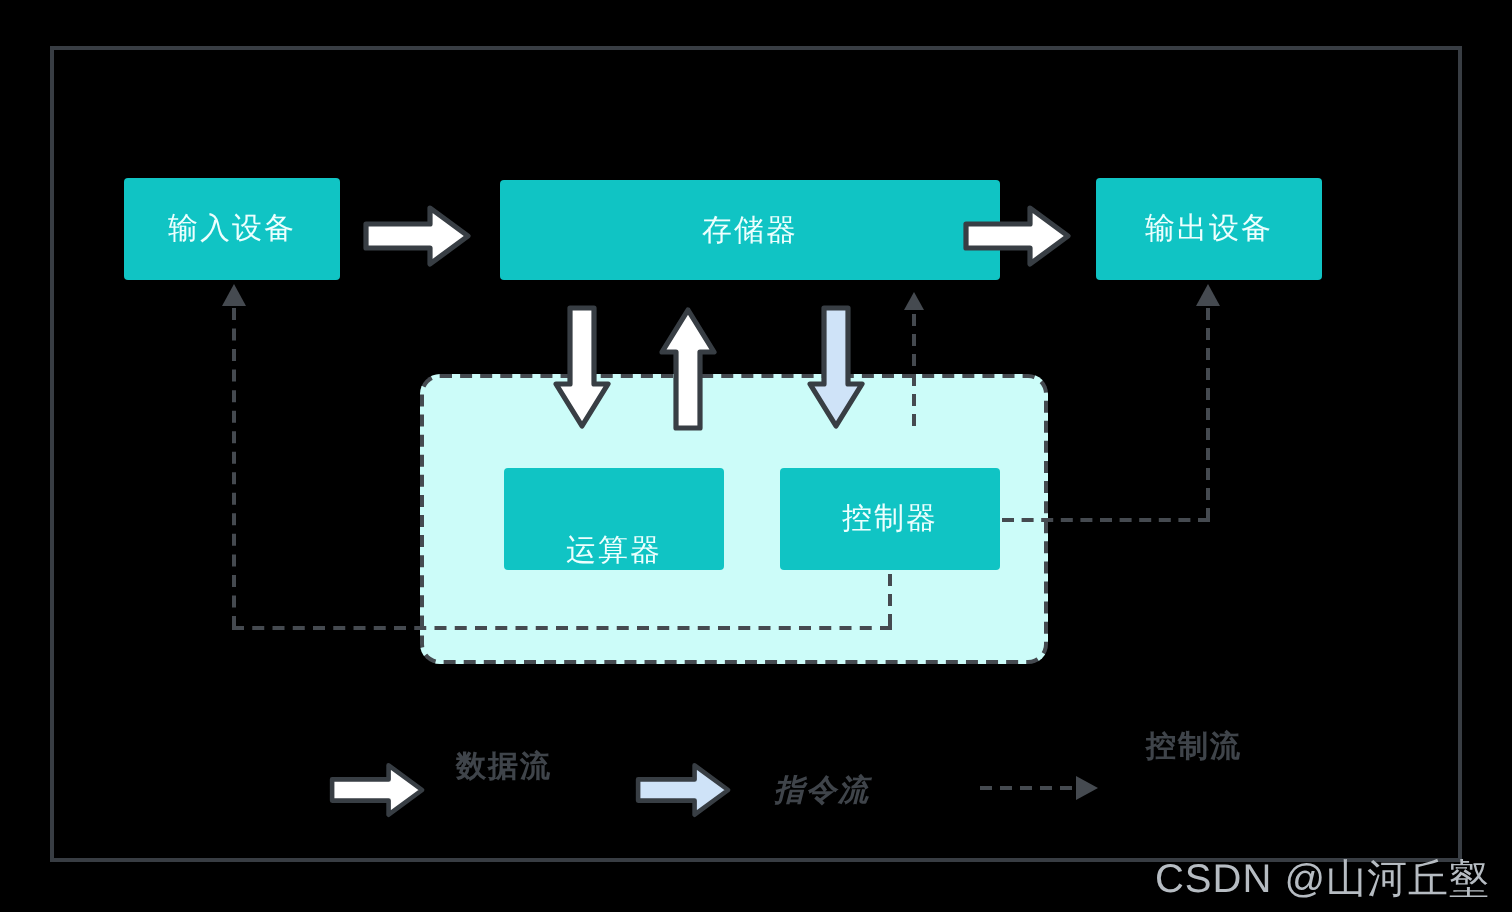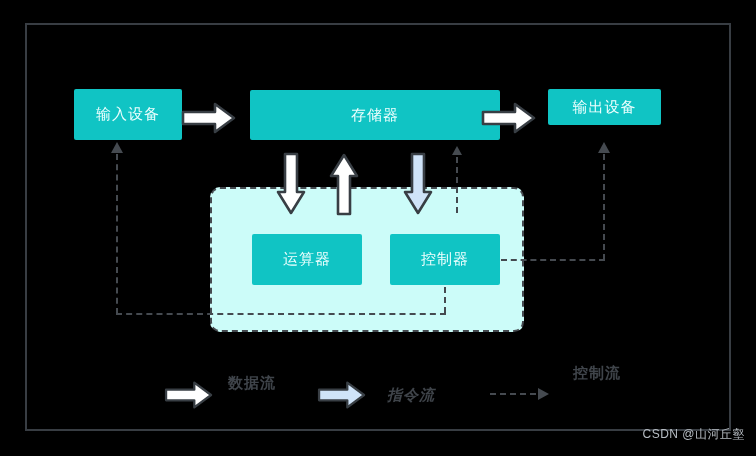--- a/index.html
+++ b/index.html
@@ -5,24 +5,24 @@
   html,body{margin:0;padding:0;background:#000;}
   body{font-family:"Liberation Sans","DejaVu Sans",sans-serif;}
   .stage{position:relative;width:756px;height:456px;background:#000;overflow:hidden;}
 
   .frame{position:absolute;left:25px;top:23px;width:706px;height:408px;
          border:2px solid var(--frame-gray,#383D43);box-sizing:border-box;}
 
   .node{position:absolute;background:var(--node-fill,#10C4C4);color:var(--node-text,#EDFFFE);
         display:flex;align-items:center;justify-content:center;
         font-size:15px;letter-spacing:1px;border-radius:2px;}
-  .node-input {left:74px;  top:89px; width:108px; height:51px;}
+  .node-input {left:62px;  top:89px; width:108px; height:51px;}
   .node-memory{left:250px; top:90px; width:250px; height:50px;}
-  .node-output{left:548px; top:89px; width:113px; height:36px;}
-  .node-alu   {left:252px; top:234px;width:110px; height:51px;}
+  .node-output{left:548px; top:89px; width:113px; height:51px;}
+  .node-alu   {left:252px; top:234px;width:110px; height:51px;align-items:flex-end;}
   .node-cu    {left:390px; top:234px;width:110px; height:51px;}
 
   .cpu-box{position:absolute;left:210px;top:187px;width:314px;height:145px;
            background:var(--cpu-fill,#CCFCF9);border:2px dashed var(--line-gray,#454A50);
            border-radius:10px;box-sizing:border-box;}
 
   .svg-arrow{position:absolute;display:block;}
   .fill-data {fill:var(--data-arrow-fill,#fff);stroke:var(--arrow-stroke,#383E44);stroke-width:2.6;stroke-linejoin:round;}
   .fill-instr{fill:var(--instruction-arrow-fill,#CFE3F8);stroke:var(--arrow-stroke,#383E44);stroke-width:2.6;stroke-linejoin:round;}
 
@@ -32,21 +32,21 @@
            border-left:6px solid transparent;border-right:6px solid transparent;
            border-bottom:11px solid var(--line-gray,#454A50);}
   .head-up.small{border-left-width:5px;border-right-width:5px;border-bottom-width:9px;}
   .head-right{position:absolute;width:0;height:0;
            border-top:6px solid transparent;border-bottom:6px solid transparent;
            border-left:11px solid var(--line-gray,#454A50);}
 
   .legend-label{position:absolute;font-size:15px;font-weight:700;
                 color:var(--legend-text,#3F444A);letter-spacing:1px;}
 
-  .watermark{position:absolute;right:11px;top:426px;font-size:12px;
+  .watermark{position:absolute;right:11px;top:426px;font-size:20px;
              color:var(--watermark-gray,#B6BCC2);letter-spacing:.5px;}
 </style>
 </head>
 <body>
 
 <div class="stage">
   <div class="frame"></div>
 
   <div class="cpu-box"></div>
 

